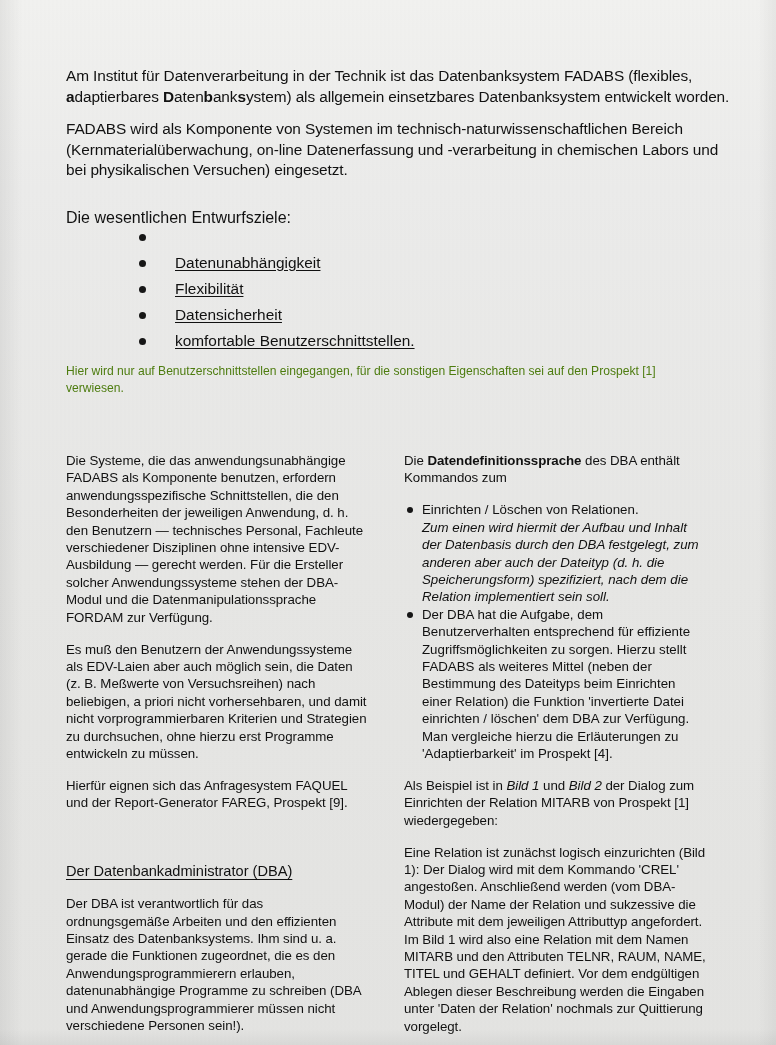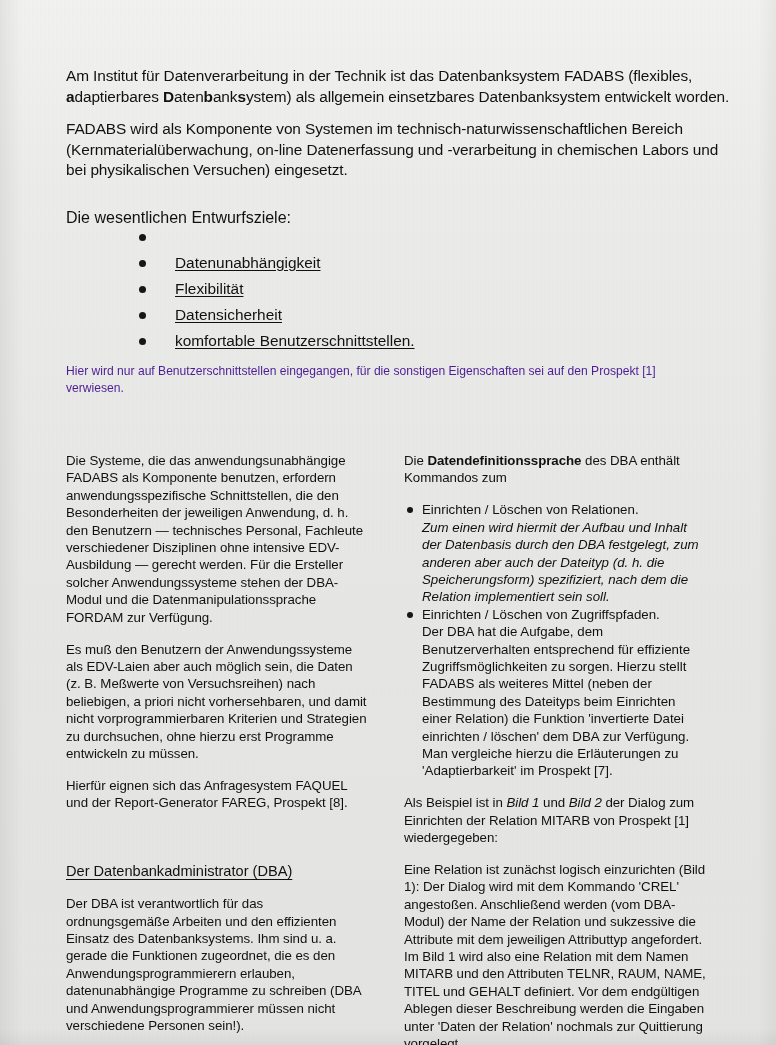--- a/index.html
+++ b/index.html
@@ -105,21 +105,21 @@
     text-underline-offset: 2px;
   }
 
   .note {
     position: absolute;
     left: 66px;
     top: 363px;
     width: 610px;
     font-size: 12.1px;
     line-height: 16.5px;
-    color: #4c1d95;
+    color: #4d7c0f;
   }
 
   
   .cols {
     position: absolute;
     left: 0;
     top: 452px;
     width: 776px;
     height: 595px;
   }
@@ -193,41 +193,40 @@
     <li><span class="dot"></span><span class="txt">komfortable Benutzerschnittstellen.</span></li>
   </ul>
 
   <div class="note">Hier wird nur auf Benutzerschnittstellen eingegangen, für die sonstigen Eigenschaften sei auf den Prospekt [1] verwiesen.</div>
 
   <div class="cols">
 
     <div class="col col-left">
       <p>Die Systeme, die das anwendungsunabhängige FADABS als Komponente benutzen, erfordern anwendungsspezifische Schnittstellen, die den Besonderheiten der jeweiligen Anwendung, d. h. den Benutzern — technisches Personal, Fachleute verschiedener Disziplinen ohne intensive EDV-Ausbildung — gerecht werden. Für die Ersteller solcher Anwendungssysteme stehen der DBA-Modul und die Datenmanipulationssprache FORDAM zur Verfügung.</p>
       <p>Es muß den Benutzern der Anwendungssysteme als EDV-Laien aber auch möglich sein, die Daten (z. B. Meßwerte von Versuchsreihen) nach beliebigen, a priori nicht vorhersehbaren, und damit nicht vorprogrammierbaren Kriterien und Strategien zu durchsuchen, ohne hierzu erst Programme entwickeln zu müssen.</p>
-      <p>Hierfür eignen sich das Anfragesystem FAQUEL und der Report-Generator FAREG, Prospekt [8].</p>
+      <p>Hierfür eignen sich das Anfragesystem FAQUEL und der Report-Generator FAREG, Prospekt [9].</p>
       <div class="spacer-before-heading"></div>
       <h2>Der Datenbankadministrator (DBA)</h2>
       <p>Der DBA ist verantwortlich für das ordnungsgemäße Arbeiten und den effizienten Einsatz des Datenbanksystems. Ihm sind u. a. gerade die Funktionen zugeordnet, die es den Anwendungsprogrammierern erlauben, datenunabhängige Programme zu schreiben (DBA und Anwendungsprogrammierer müssen nicht verschiedene Personen sein!).</p>
 
     </div>
 
     <div class="col col-right">
       <p><span>Die </span><b>Datendefinitionssprache</b><span> des DBA enthält Kommandos zum</span></p>
 
       <ul class="cmd-list">
         <li>
           <span class="dot"></span>
           <span>Einrichten / Löschen von Relationen.</span>
           <span style="display: block; font-style: italic;">Zum einen wird hiermit der Aufbau und Inhalt der Datenbasis durch den DBA festgelegt, zum anderen aber auch der Dateityp (d. h. die Speicherungsform) spezifiziert, nach dem die Relation implementiert sein soll.</span>
         </li>
         <li>
           <span class="dot"></span>
-          <span>Einrichten / Löschen von Zugriffspfaden.</span>
           <span style="display: block;">Der DBA hat die Aufgabe, dem Benutzerverhalten entsprechend für effiziente Zugriffsmöglichkeiten zu sorgen. Hierzu stellt FADABS als weiteres Mittel (neben der Bestimmung des Dateityps beim Einrichten einer Relation) die Funktion 'invertierte Datei einrichten / löschen' dem DBA zur Verfügung.</span>
-          <span style="display: block;">Man vergleiche hierzu die Erläuterungen zu 'Adaptierbarkeit' im Prospekt [7].</span>
+          <span style="display: block;">Man vergleiche hierzu die Erläuterungen zu 'Adaptierbarkeit' im Prospekt [4].</span>
         </li>
       </ul>
 
       <p><span>Als Beispiel ist in </span><i>Bild 1</i><span> und </span><i>Bild 2</i><span> der Dialog zum Einrichten der Relation MITARB von Prospekt [1] wiedergegeben:</span></p>
 
       <p>Eine Relation ist zunächst logisch einzurichten (Bild 1): Der Dialog wird mit dem Kommando 'CREL' angestoßen. Anschließend werden (vom DBA-Modul) der Name der Relation und sukzessive die Attribute mit dem jeweiligen Attributtyp angefordert. Im Bild 1 wird also eine Relation mit dem Namen MITARB und den Attributen TELNR, RAUM, NAME, TITEL und GEHALT definiert. Vor dem endgültigen Ablegen dieser Beschreibung werden die Eingaben unter 'Daten der Relation' nochmals zur Quittierung vorgelegt.</p>
 
     </div>
 
   </div>

